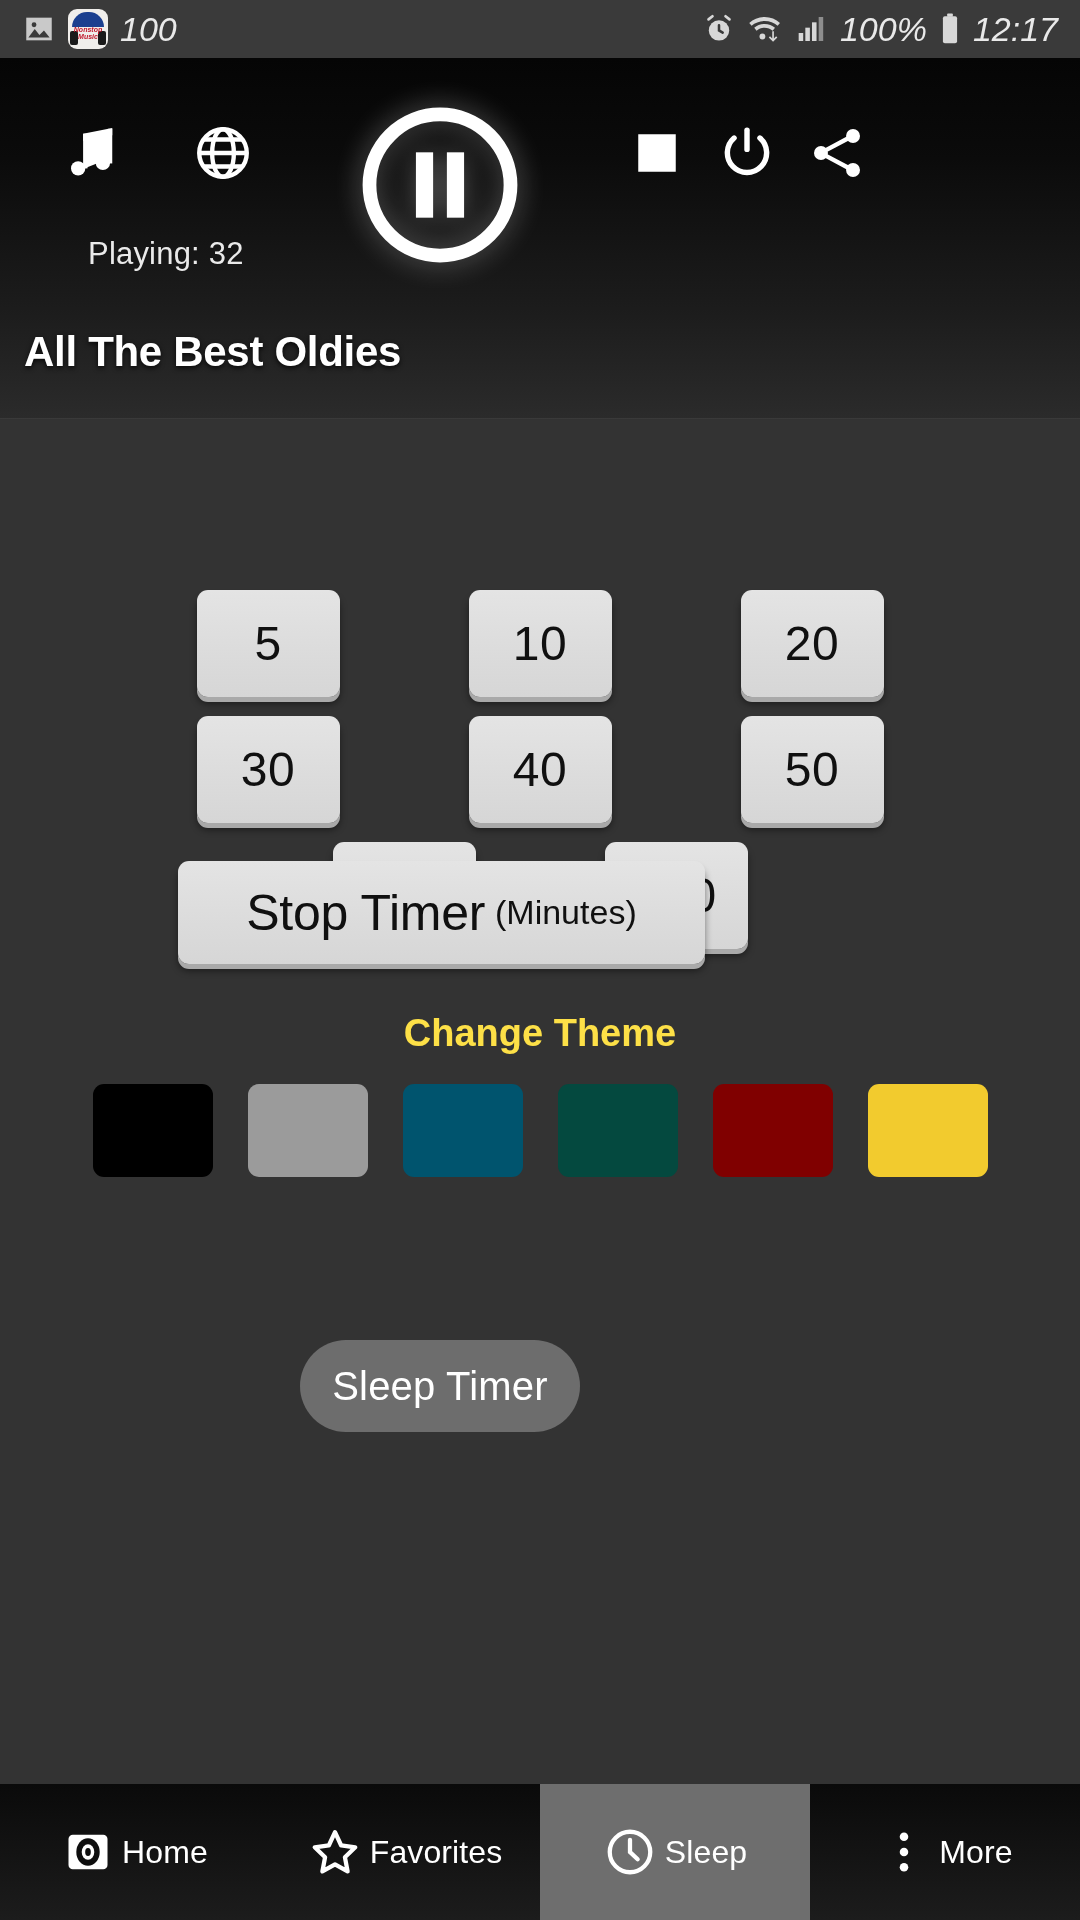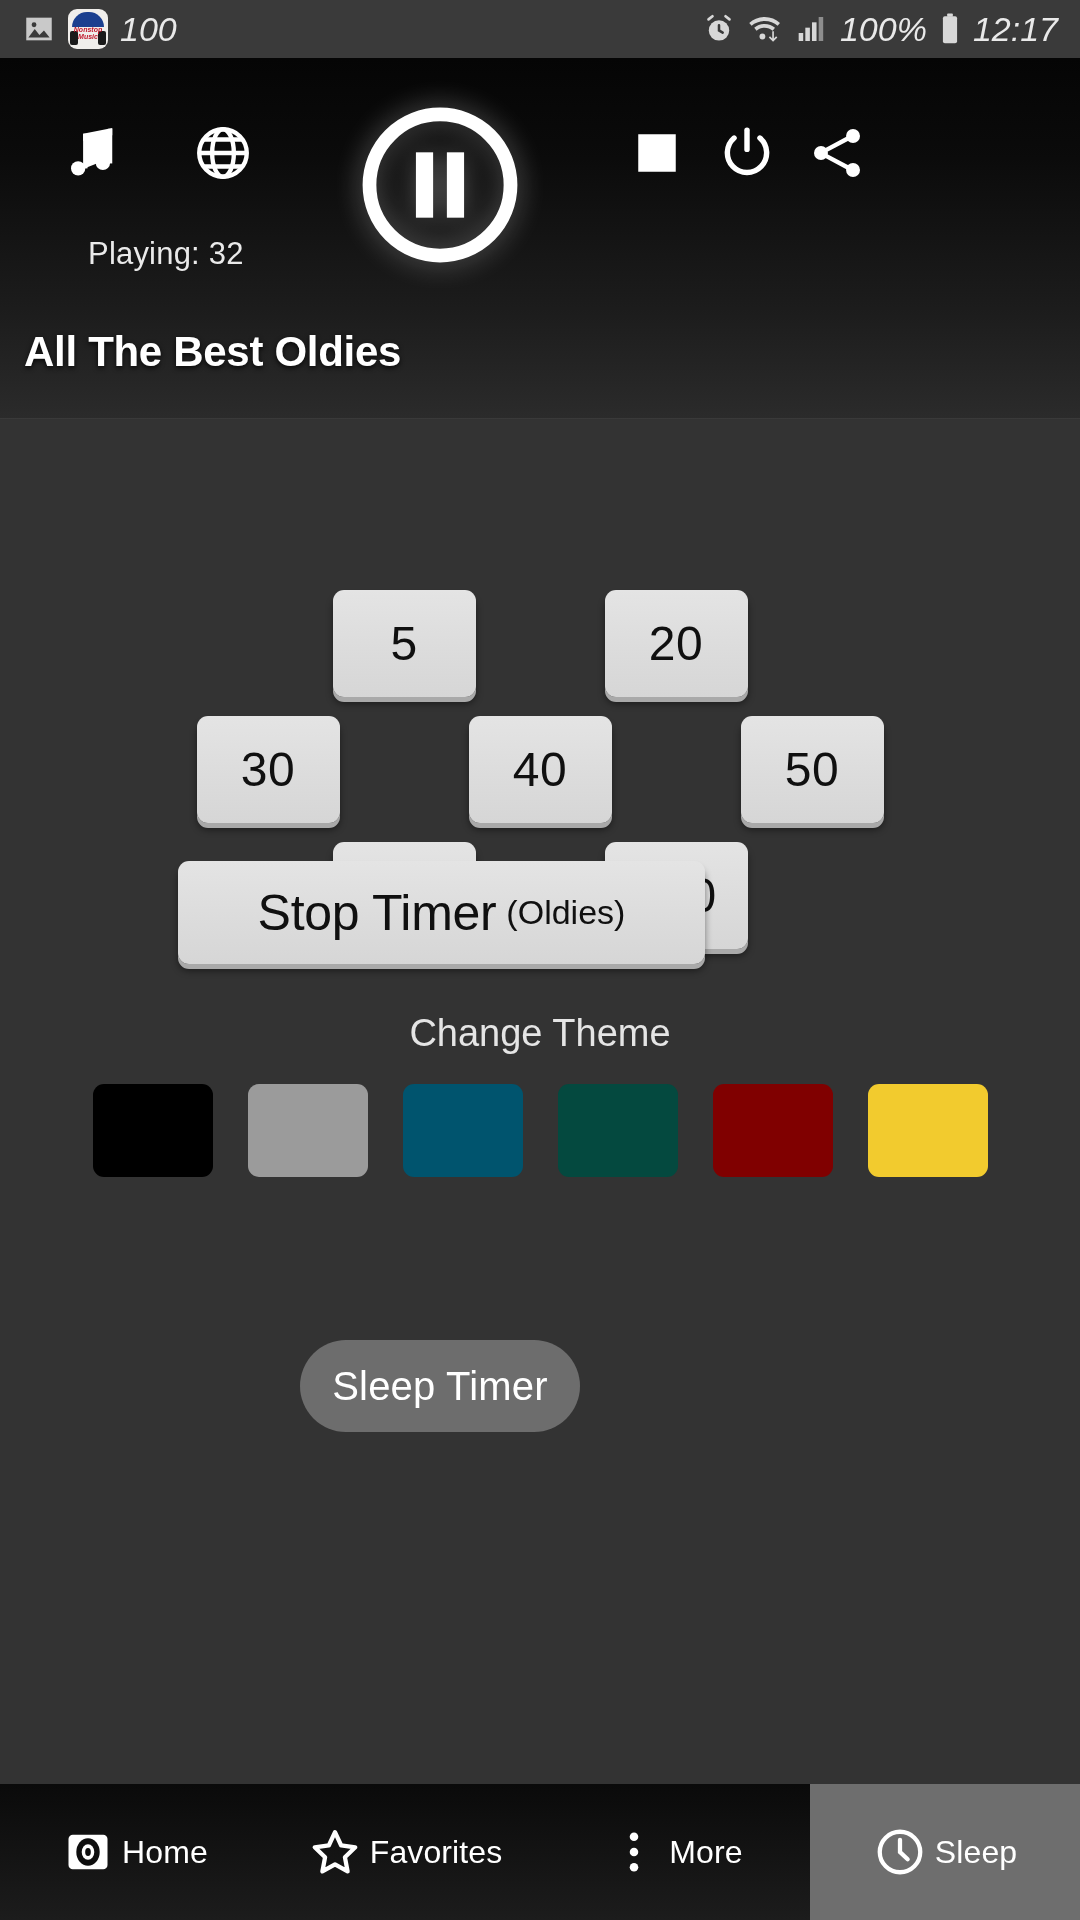--- a/index.html
+++ b/index.html
@@ -87,21 +87,21 @@
     background:linear-gradient(180deg,#e4e4e4 0%,#dcdcdc 55%,#d6d6d6 100%);
     box-shadow:0 5px 0 #a9a9a9, 0 7px 7px rgba(0,0,0,0.45);
     display:flex; align-items:center; justify-content:center;
     color:#101010;
   }
   .stop-main { font-size:50px; letter-spacing:-0.3px; }
   .stop-sub  { font-size:34px; margin-left:10px; }
 
   .theme-label {
     position:absolute; left:0; top:592px; width:1080px; text-align:center;
-    color:#e5e5e5; font-size:38px; font-weight:400;
+    color:#fde047; font-size:38px; font-weight:700;
   }
   .swatches { position:absolute; left:0; top:664px; width:1080px;
     display:flex; justify-content:center; gap:35px; }
   .sw { width:120px; height:93px; border-radius:11px; }
 
   .sleep-pill {
     position:absolute; left:300px; top:920px; width:280px; height:92px;
     border-radius:46px; background:#6d6d6d;
     display:flex; align-items:center; justify-content:center;
     color:#ffffff; font-size:40px; letter-spacing:0.2px;
@@ -232,36 +232,37 @@
     <div class="playing-label">Playing: 32</div>
     <div class="station-title">All The Best Oldies</div>
   </div>
   <div class="hdr-divider"></div>
 
   <div class="body">
 
     <div class="grid">
       <div class="grow">
         <div class="tbtn">5</div>
+        <div class="tbtn">10</div>
         <div class="tbtn">20</div>
       </div>
       <div class="grow">
         <div class="tbtn">30</div>
         <div class="tbtn">40</div>
         <div class="tbtn">50</div>
       </div>
       <div class="grow">
         <div class="tbtn">60</div>
         <div class="tbtn">120</div>
       </div>
     </div>
 
     <div class="stop-timer">
       <span class="stop-main">Stop Timer</span>
-      <span class="stop-sub">(Oldies)</span>
+      <span class="stop-sub">(Minutes)</span>
     </div>
 
     <div class="theme-label">Change Theme</div>
 
     <div class="swatches">
       <div class="sw" style="background: rgb(0, 0, 0);"></div>
       <div class="sw" style="background: rgb(155, 155, 155);"></div>
       <div class="sw" style="background: rgb(0, 84, 110);"></div>
       <div class="sw" style="background: rgb(4, 73, 63);"></div>
       <div class="sw" style="background: rgb(128, 0, 0);"></div>
@@ -288,35 +289,35 @@
     <div class="navitem">
       <span class="nav-ico">
         <svg width="54" height="54" viewBox="0 0 24 24" fill="none" stroke="#ffffff" stroke-width="1.9" stroke-linejoin="round">
           <path d="M12 3.2l2.75 5.9 6.25.8-4.6 4.4 1.2 6.3L12 17.5 6.4 20.6l1.2-6.3-4.6-4.4 6.25-.8z"></path>
         </svg>
       </span>
       <span class="nav-label">Favorites</span>
     </div>
 
 
+    <div class="navitem active">
+      <span class="nav-ico">
+        <svg width="54" height="54" viewBox="0 0 24 24" fill="none" stroke="#ffffff" stroke-width="1.9" stroke-linecap="round">
+          <circle cx="12" cy="12" r="9"></circle>
+          <path d="M12 6.6V12l3.4 3.2"></path>
+        </svg>
+      </span>
+      <span class="nav-label">Sleep</span>
+    </div>
+
     <div class="navitem">
       <span class="nav-ico">
         <svg width="54" height="54" viewBox="0 0 24 24" fill="#ffffff">
           <circle cx="12" cy="5.2" r="1.9"></circle>
           <circle cx="12" cy="12" r="1.9"></circle>
           <circle cx="12" cy="18.8" r="1.9"></circle>
         </svg>
       </span>
       <span class="nav-label">More</span>
     </div>
-
-    <div class="navitem active">
-      <span class="nav-ico">
-        <svg width="54" height="54" viewBox="0 0 24 24" fill="none" stroke="#ffffff" stroke-width="1.9" stroke-linecap="round">
-          <circle cx="12" cy="12" r="9"></circle>
-          <path d="M12 6.6V12l3.4 3.2"></path>
-        </svg>
-      </span>
-      <span class="nav-label">Sleep</span>
-    </div>
   </div>
 
 </div>
 
 </body></html>

